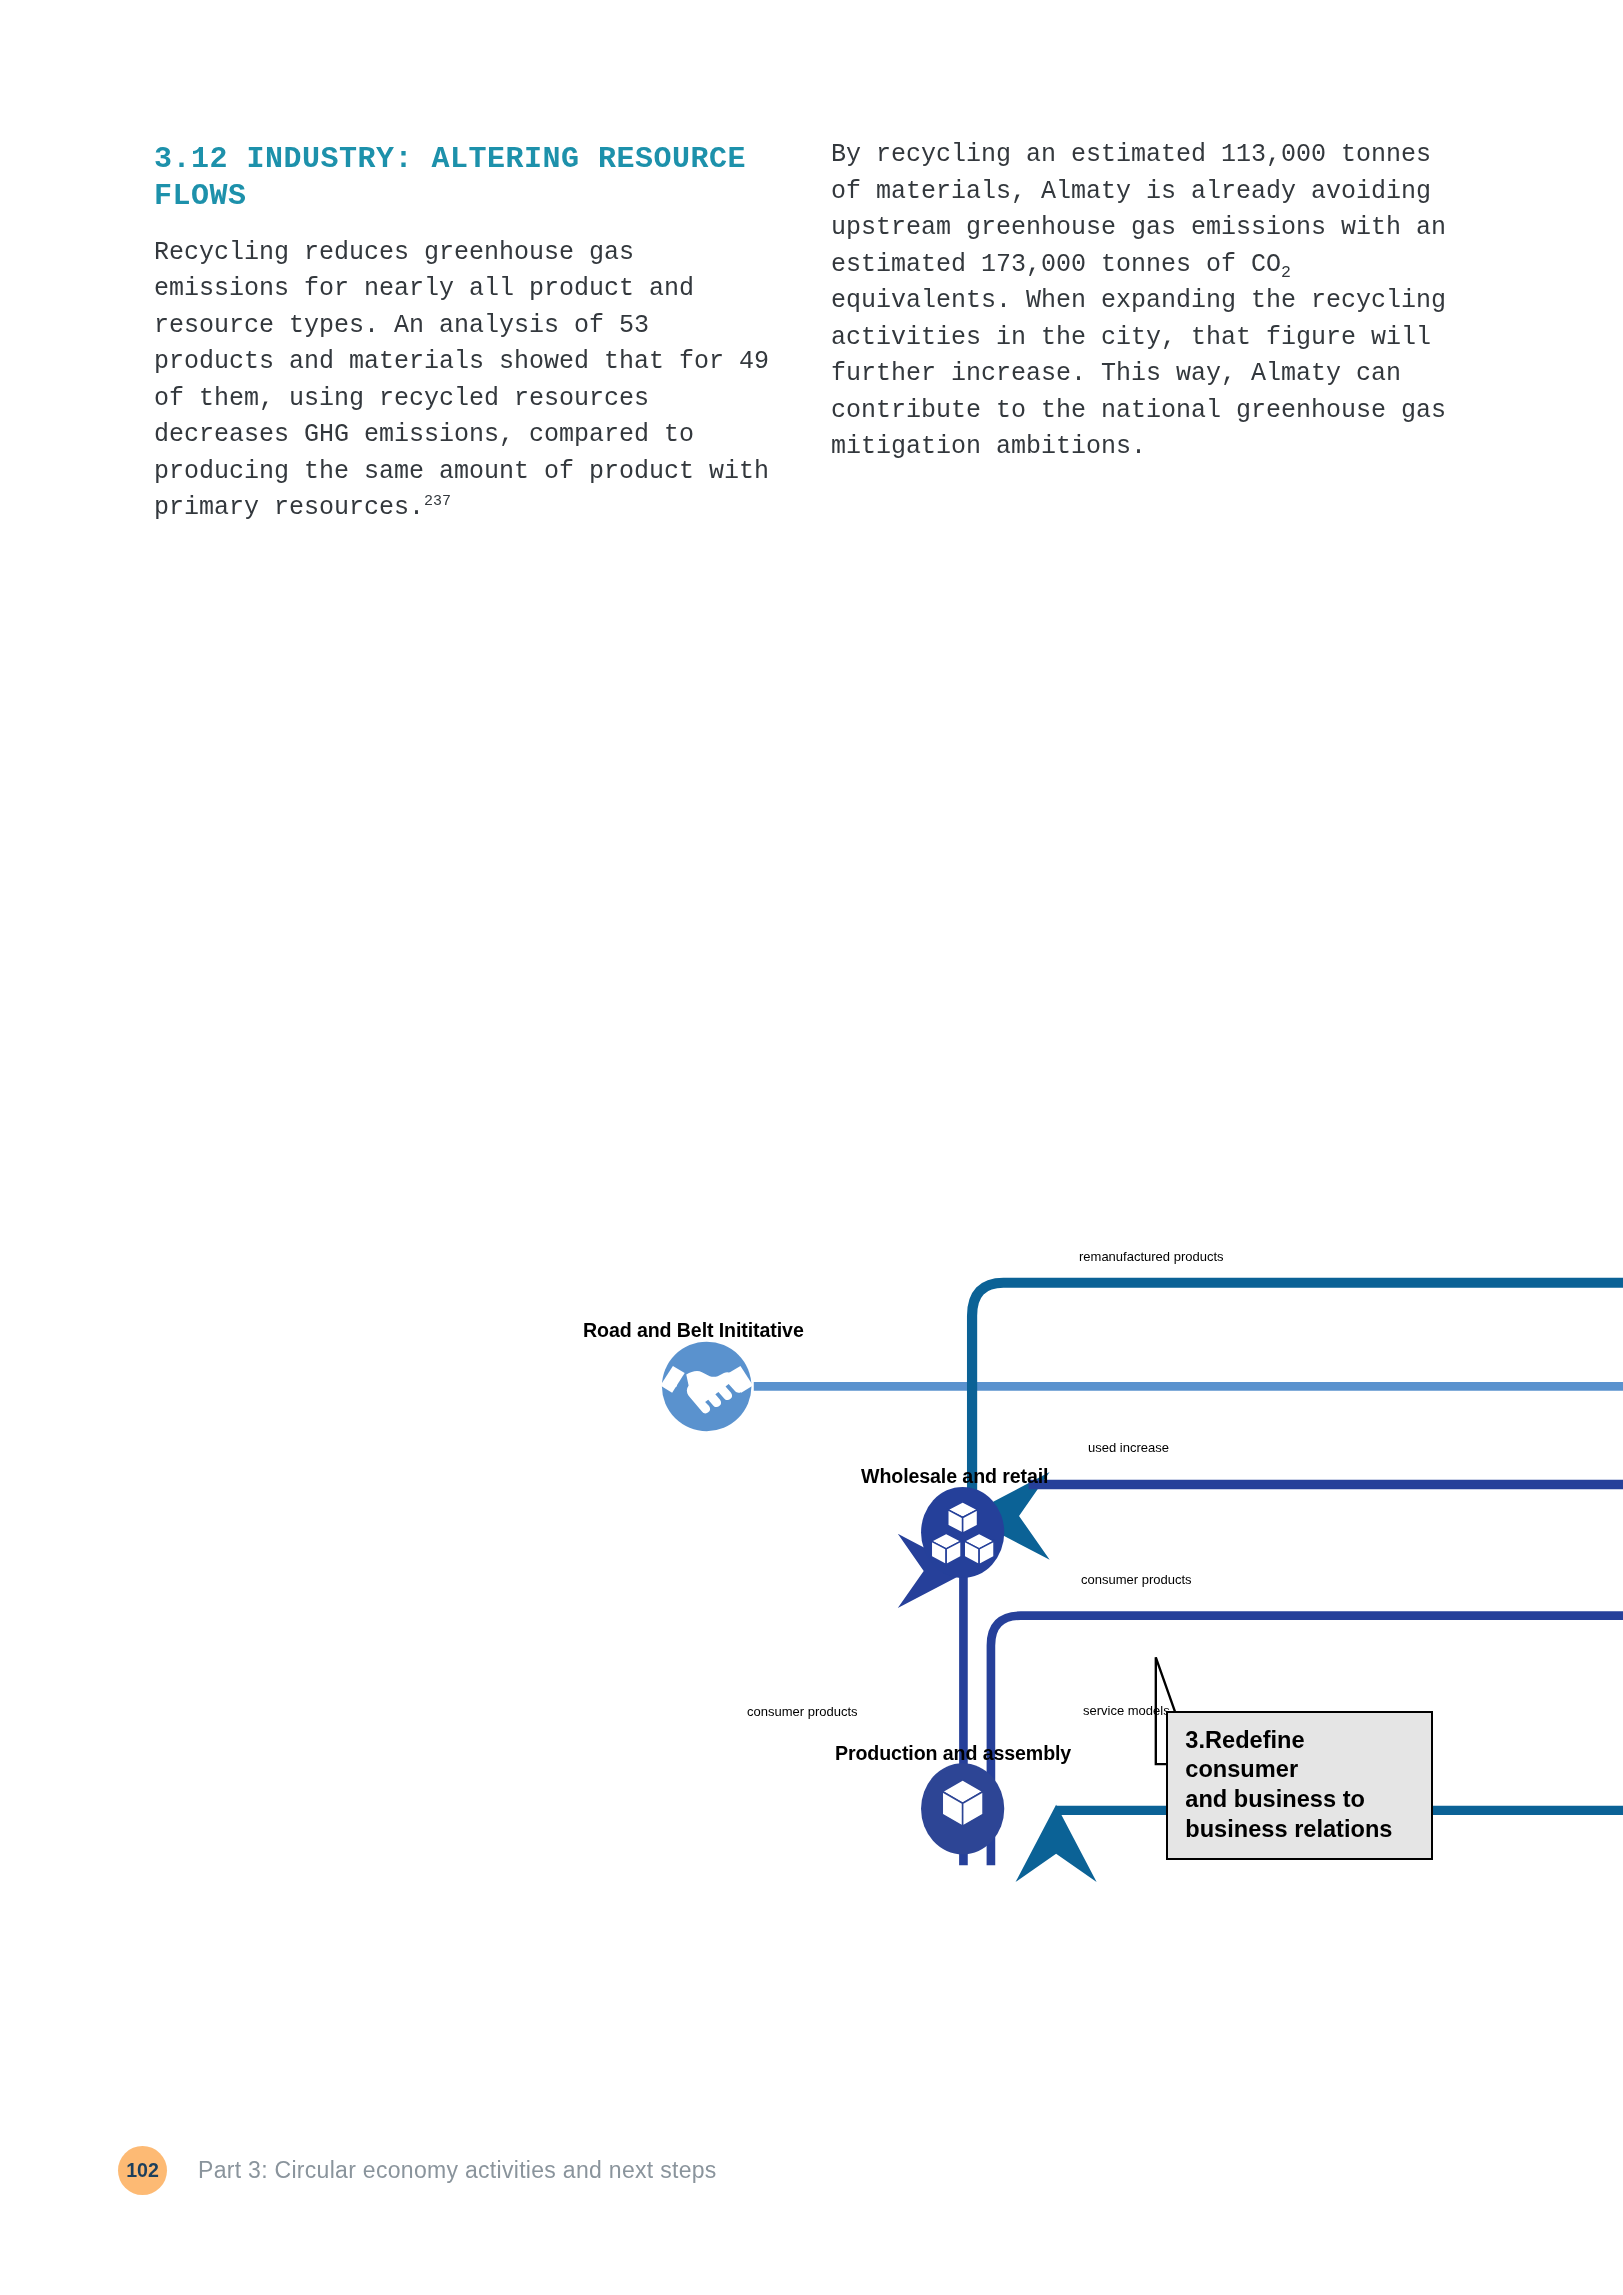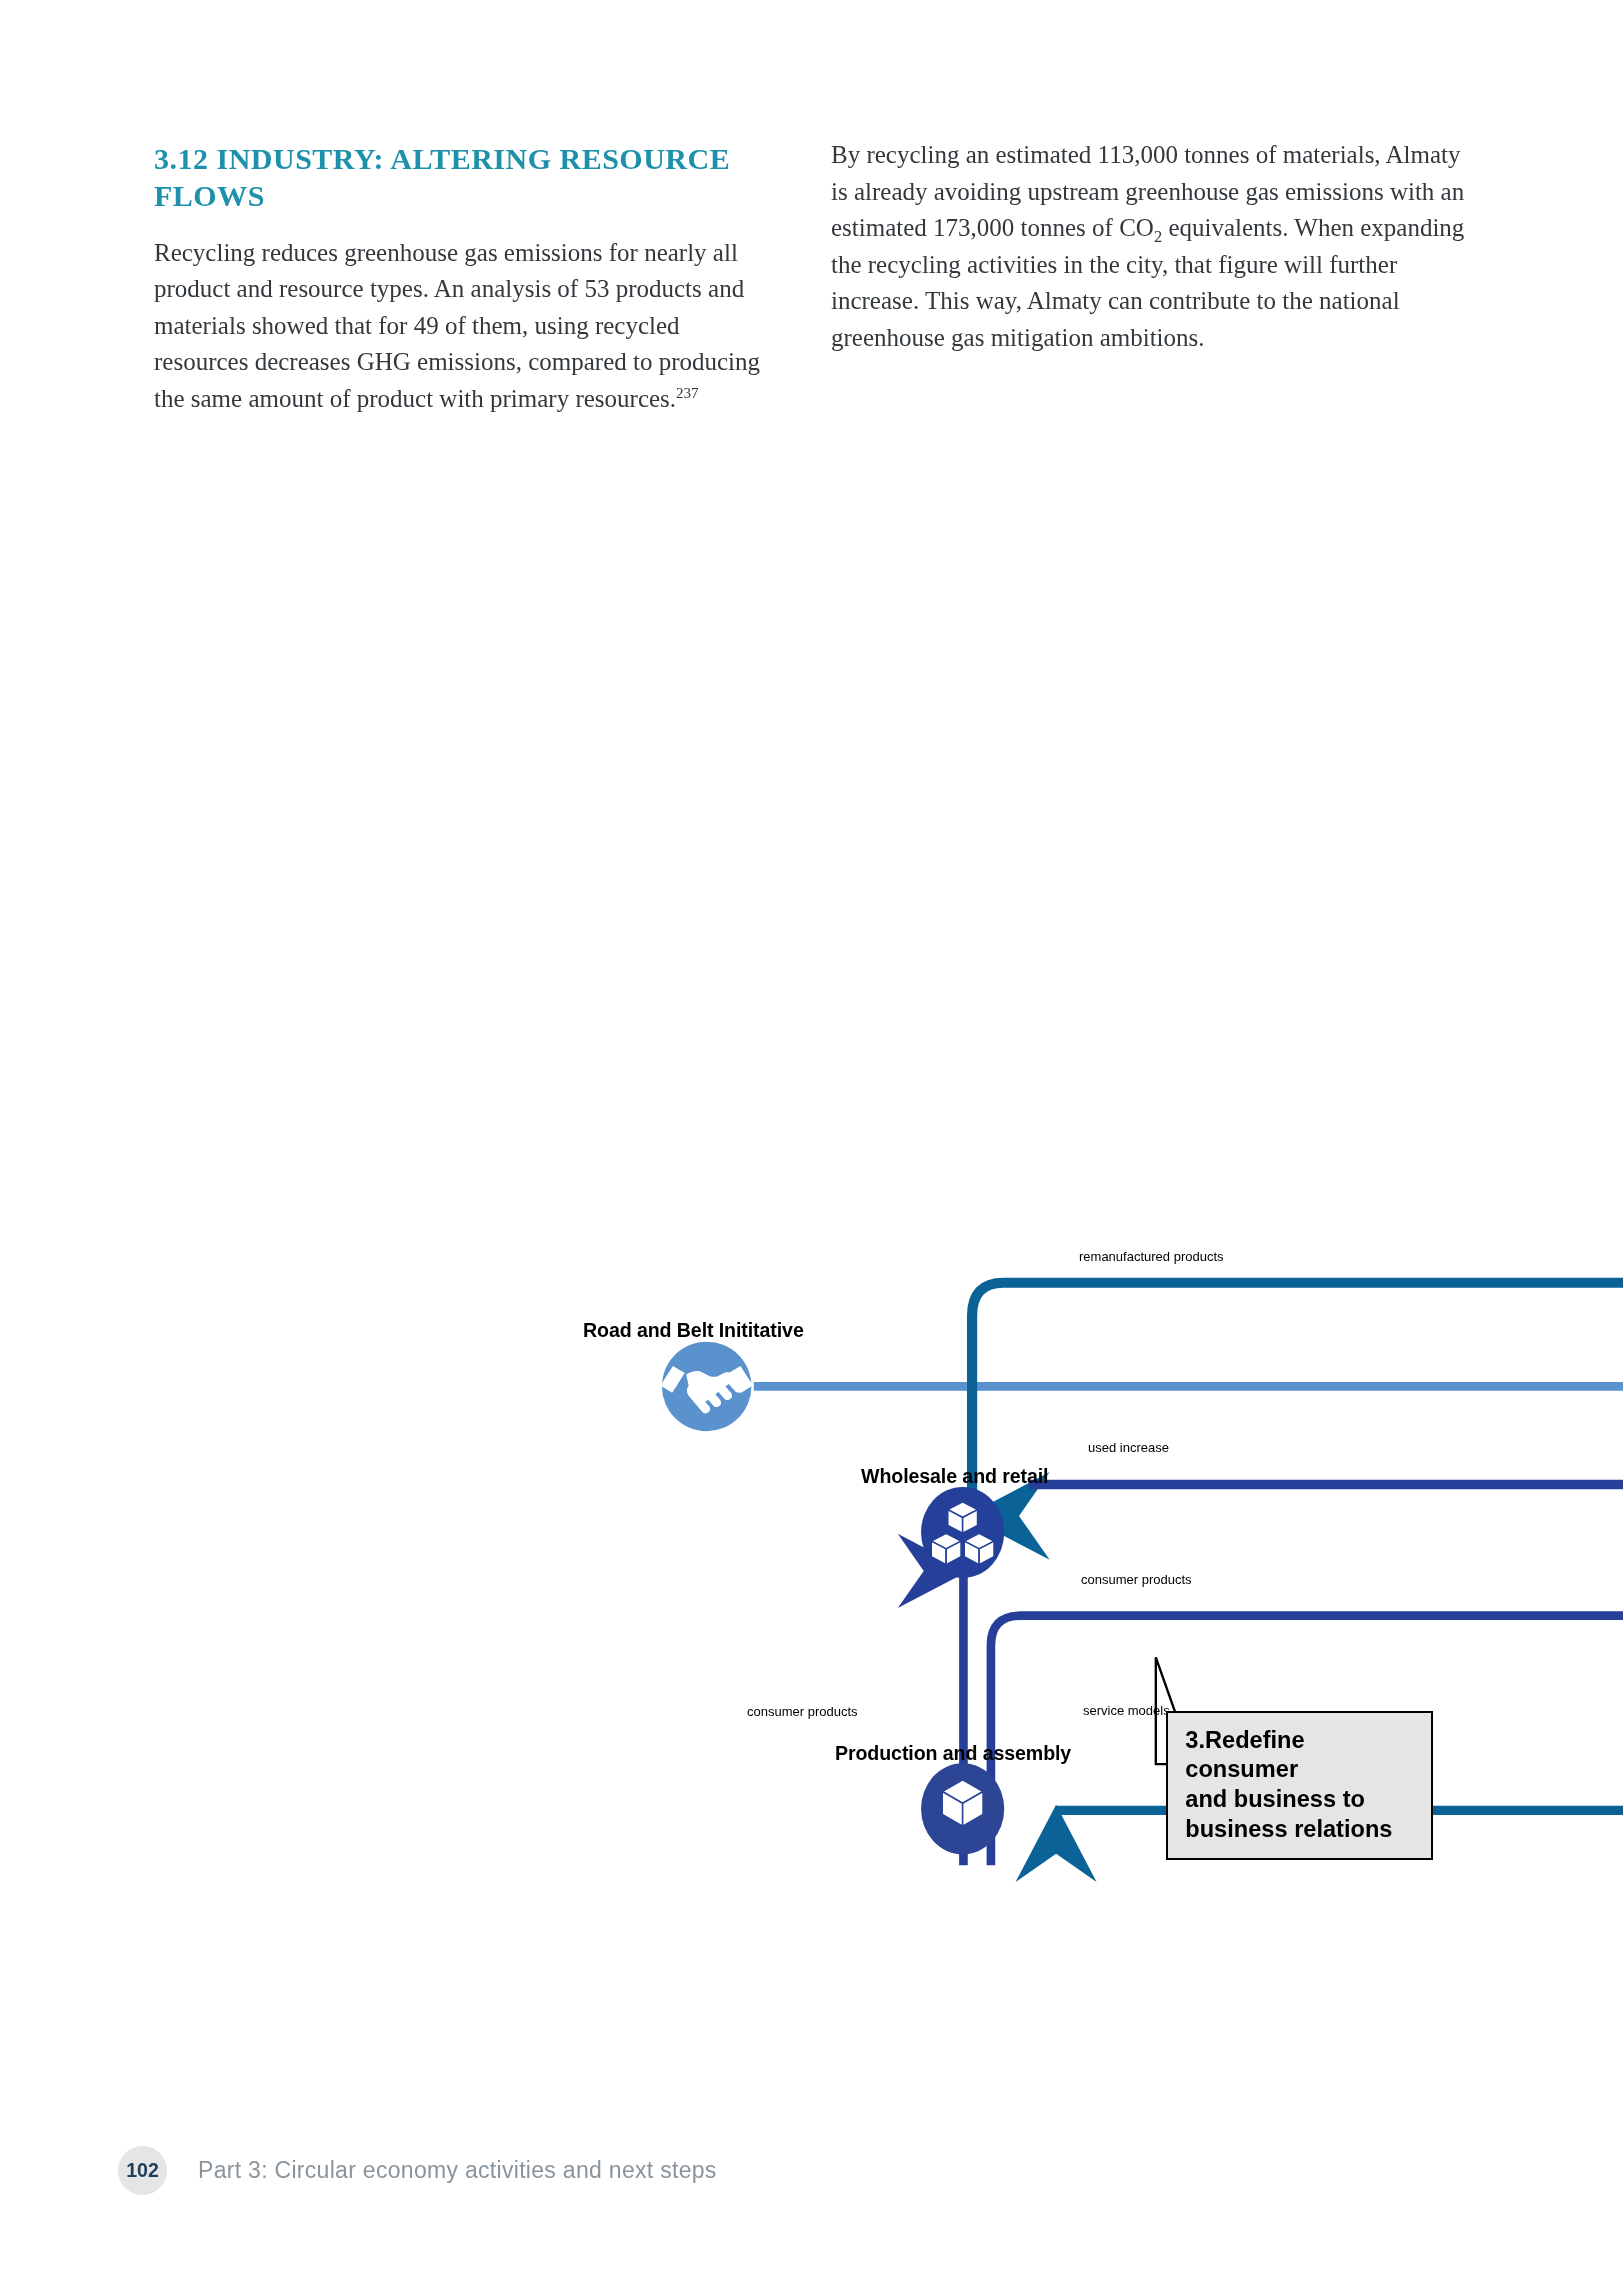--- a/index.html
+++ b/index.html
@@ -15,21 +15,21 @@
     position: relative;
     width: 1623px;
     height: 2295px;
     background: #ffffff;
     overflow: hidden;
   }
 
   
   .col {
     position: absolute;
-    font-family: Liberation Serif, serif;
+    font-family: Liberation Mono, monospace;
   }
   .col-left  { left: 154px; top: 141px;  width: 620px; }
   .col-right { left: 831px; top: 137px; width: 644px; }
 
   .section-heading {
     margin: 0 0 20.4px 0;
     color: #1d91ab;
     font-size: 30px;
     line-height: 1.22;
     font-weight: bold;
@@ -103,21 +103,21 @@
     position: absolute;
     left: 118px;
     top: 2146px;
     display: flex;
     align-items: center;
   }
   .page-badge {
     width: 49px;
     height: 49px;
     border-radius: 50%;
-    background: #e5e5e5;
+    background: #fdba74;
     color: #1c3f5c;
     font-size: 19.6px;
     font-weight: bold;
     display: flex;
     align-items: center;
     justify-content: center;
   }
   .footer-text {
     margin-left: 31px;
     color: #8a949c;

